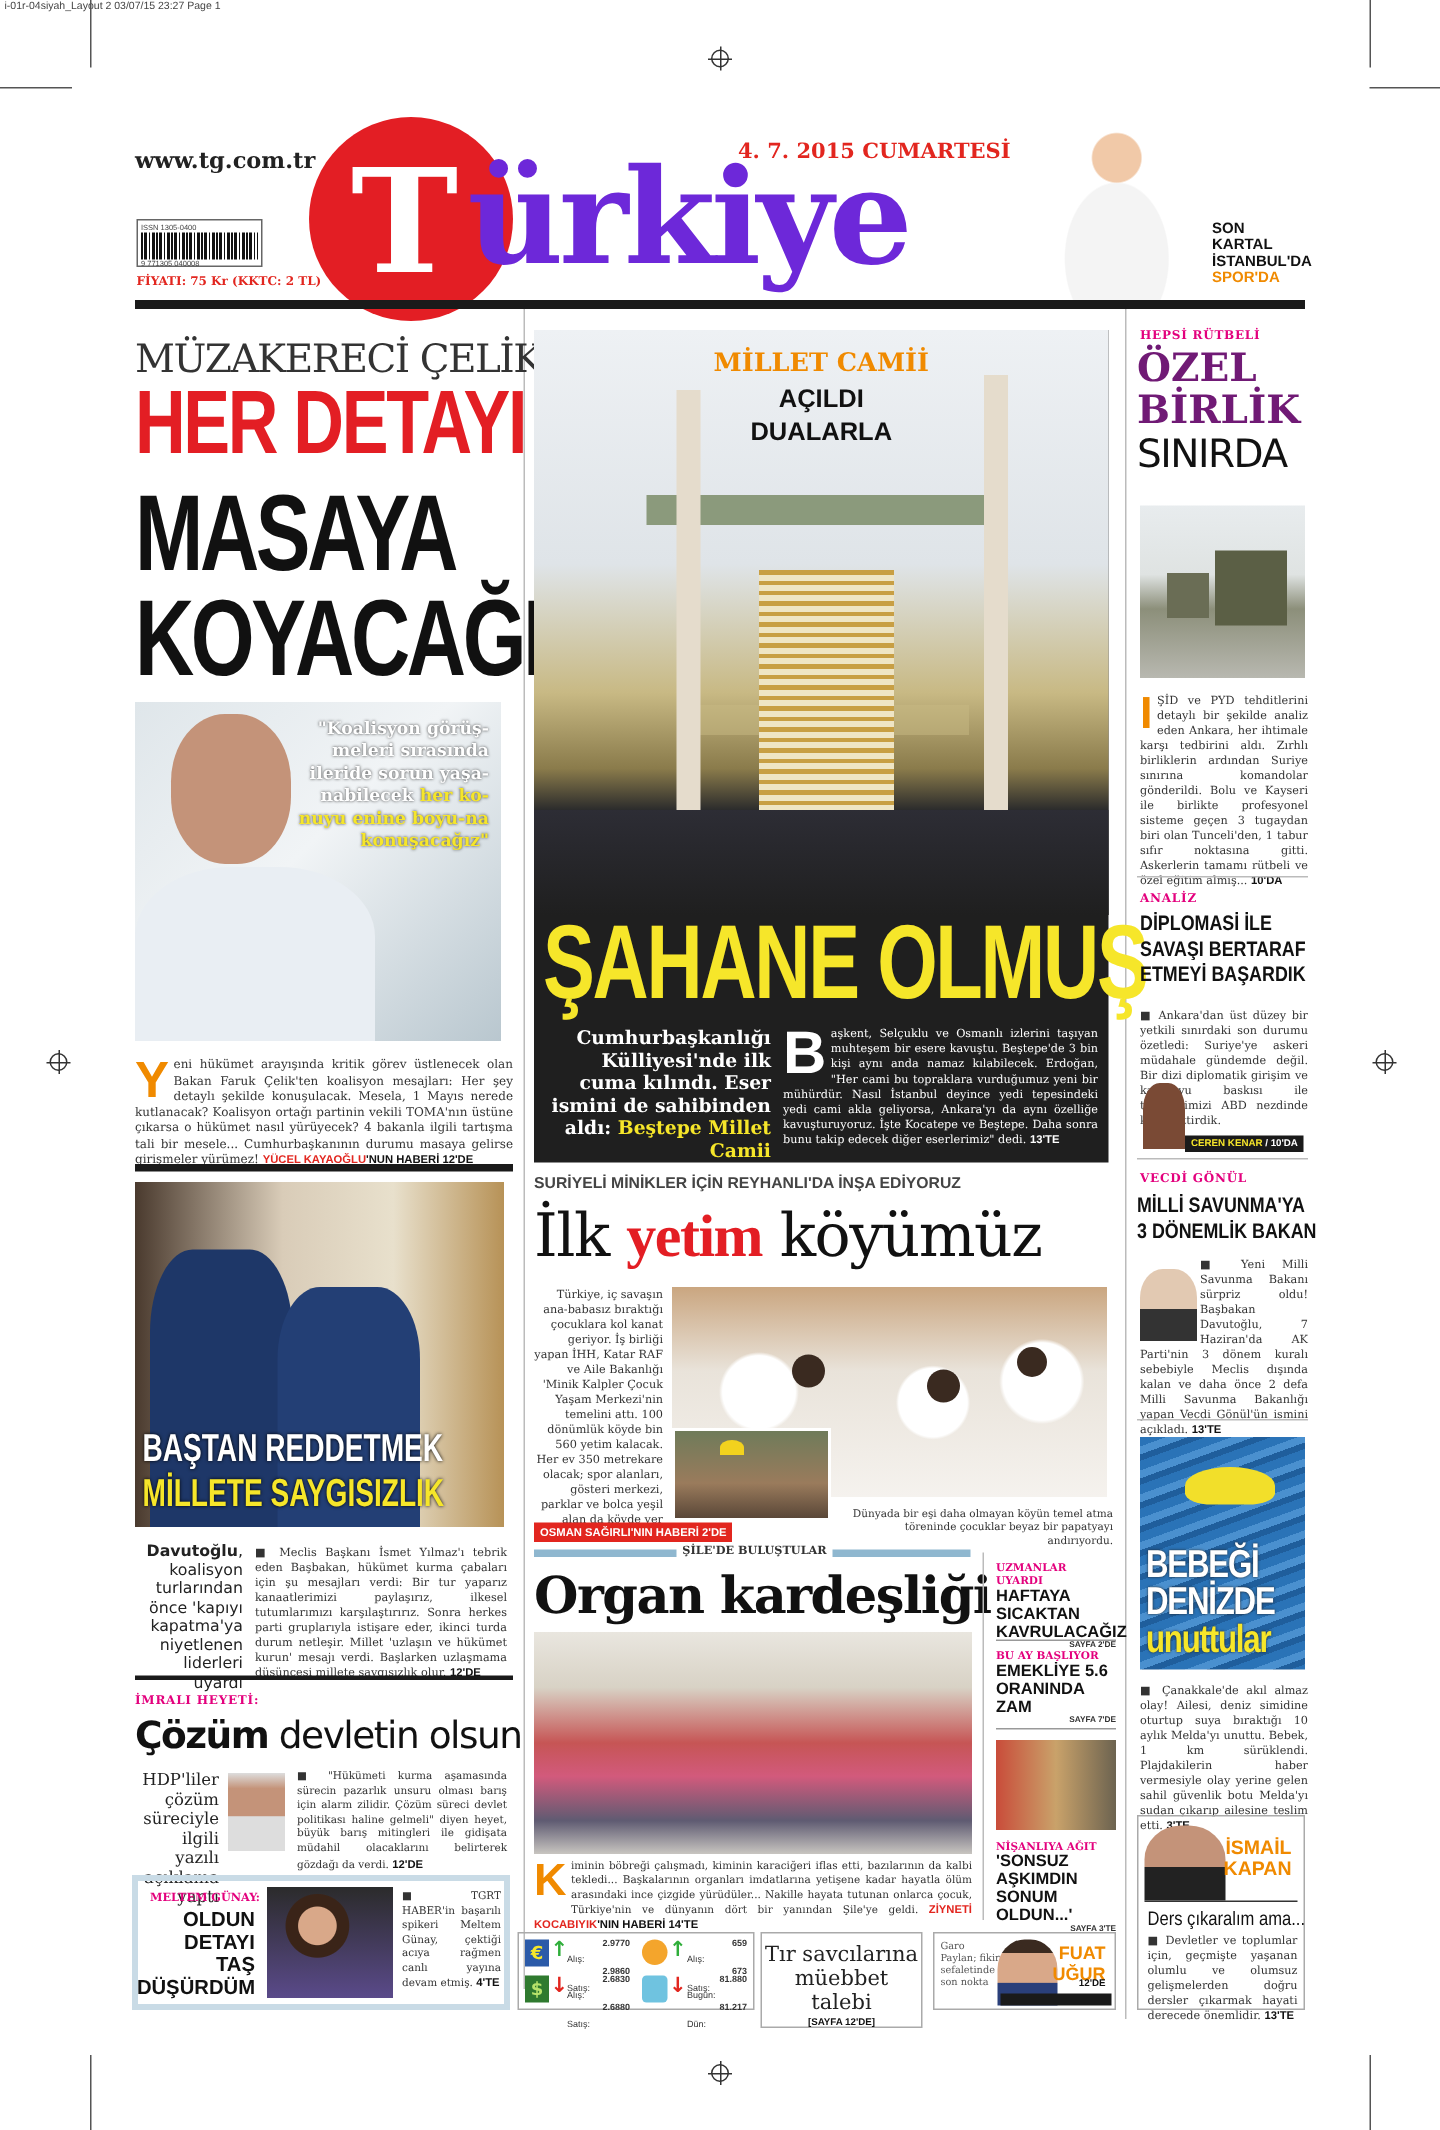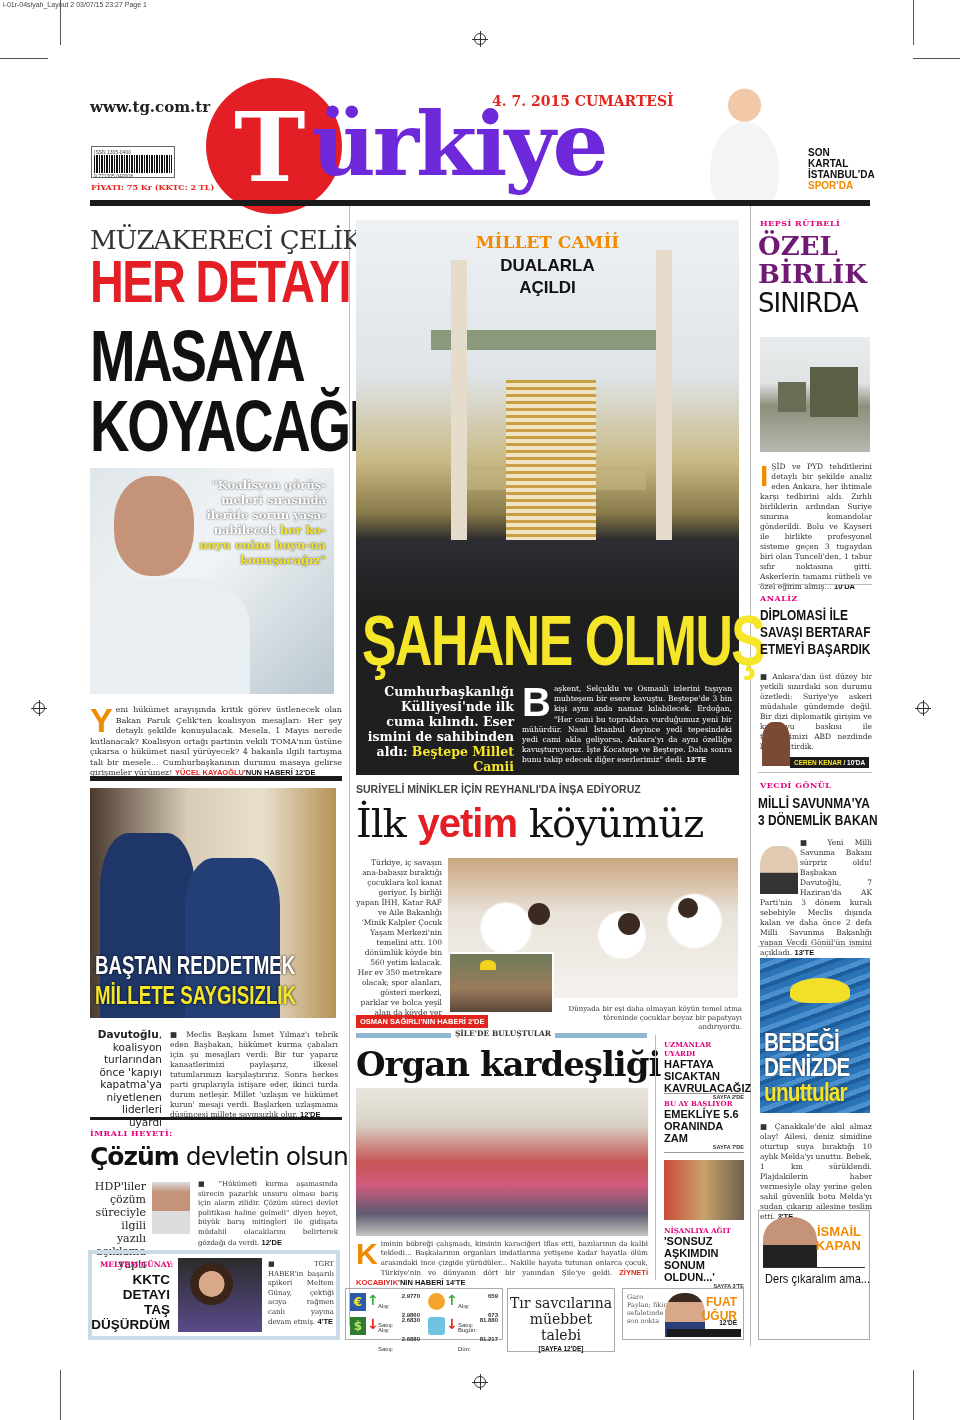--- a/index.html
+++ b/index.html
@@ -48,21 +48,21 @@
 .cb-right .drop{color:#fff;font-size:40px;line-height:36px}
 .cb-right .ref{color:#fff}
 .rk{font:bold 8px "DejaVu Serif",serif;color:#e3007d;letter-spacing:0.5px}
 .rhl{font:bold 26px "DejaVu Serif",serif;color:#701a75;line-height:28px}
 .rhl2{font:26px "DejaVu Sans",sans-serif;color:#111;letter-spacing:-1px}
 .rhead{font:bold 14px "Liberation Sans",sans-serif;color:#111;line-height:17px;transform:scaleX(0.85);transform-origin:left top;white-space:nowrap}
 .body.sm{font-size:7.5px;line-height:10px}
 .tab{background:#1a1a1a;color:#f6e62a;font:bold 6.5px "Liberation Sans",sans-serif;padding:2px 4px}
 .tab span{color:#fff}
 .ilk{left:356px;top:800px;font:40px "DejaVu Serif",serif;color:#111;letter-spacing:-1px;white-space:nowrap}
-.ilk b{color:#e31e24;font-family:Liberation Sans, sans-serif}
+.ilk b{color:#e31e24;font-family:Liberation Serif, serif}
 .osman{background:#e2261f;color:#fff;font:bold 7.5px "Liberation Sans",sans-serif;padding:2px 4px}
 .bluebar{background:#8fb7cf;height:5px}
 .organ{left:356px;top:1044px;font:bold 34px "DejaVu Serif",serif;color:#111;letter-spacing:-1px;white-space:nowrap}
 .sk{font:bold 7px "DejaVu Serif",serif;color:#e3007d}
 .sh{font:bold 11px "Liberation Sans",sans-serif;color:#111;line-height:12px}
 .sf{font:bold 5.5px "Liberation Sans",sans-serif;color:#333;text-align:right}
 .baby-hl{font:bold 26px "Liberation Sans",sans-serif;color:#fff;letter-spacing:-1px;transform:scaleX(0.8);transform-origin:left top;white-space:nowrap;line-height:25px;text-shadow:0 0 2px #222}
 .baby-hl .y{color:#f6e62a}
 .box{border:1px solid #aaa}
 .cz{font:bold 25px "DejaVu Sans",sans-serif;color:#111;letter-spacing:-1px}
@@ -134,22 +134,22 @@
 <div class="abs mosque">
   <div class="abs" style="left:100px;top:250px;width:190px;height:20px;background:#c8b984;opacity:.5"></div>
   <div class="abs" style="left:150px;top:160px;width:90px;height:160px;background:repeating-linear-gradient(#c89f44 0 3px,#efe5c5 3px 7px)"></div>
   <div class="abs" style="left:75px;top:110px;width:230px;height:20px;background:#8b9a7c"></div>
   <div class="abs" style="left:95px;top:40px;width:16px;height:280px;background:#e5dccc"></div>
   <div class="abs" style="left:300px;top:30px;width:16px;height:290px;background:#e5dccc"></div>
   <div class="abs" style="left:0;top:320px;width:383px;height:70px;background:linear-gradient(#2d2d35,#1f1f1f)"></div>
 </div>
 <div class="abs mk1">MİLLET CAMİİ</div>
 <div class="abs mk2">
+    <div>AÇILDI</div>
     <div>DUALARLA</div>
-    <div>AÇILDI</div>
   </div>
 <div class="abs sahane">ŞAHANE OLMUŞ</div>
 <div class="abs cb-left"><span>Cumhurbaşkanlığı Külliyesi'nde ilk cuma kılındı. Eser ismini de sahibinden aldı:</span> <span class="y">Beştepe Millet Camii</span></div>
 <div class="abs cb-right">
   <span class="drop">B</span><span>aşkent, Selçuklu ve Osmanlı izlerini taşıyan muhteşem bir esere kavuştu. Beştepe'de 3 bin kişi aynı anda namaz kılabilecek. Erdoğan, "Her cami bu topraklara vurduğumuz yeni bir mühürdür. Nasıl İstanbul deyince yedi tepesindeki yedi cami akla geliyorsa, Ankara'yı da aynı özelliğe kavuşturuyoruz. İşte Kocatepe ve Beştepe. Daha sonra bunu takip edecek diğer eserlerimiz" dedi.</span> <span class="ref">13'TE</span>
 </div>
 
 <div class="abs rk" style="left:760px;top:218px">HEPSİ RÜTBELİ</div>
 <div class="abs" style="left:758px;top:232px">
   <div class="rhl">ÖZEL</div>
@@ -196,20 +196,21 @@
 <div class="abs body sm" style="left:760px;top:1122px;width:112px">■ <span>Çanakkale'de akıl almaz olay! Ailesi, deniz simidine oturtup suya bıraktığı 10 aylık Melda'yı unuttu. Bebek, 1 km sürüklendi. Plajdakilerin haber vermesiyle olay yerine gelen sahil güvenlik botu Melda'yı sudan çıkarıp ailesine teslim etti.</span> <span class="ref">3'TE</span></div>
 
 <div class="abs box" style="left:758px;top:1210px;width:112px;height:130px">
   <div class="abs" style="left:4px;top:6px;width:54px;height:50px;border-radius:45% 45% 0 0;background:linear-gradient(#c49379 55%,#222 56%)"></div>
   <div class="abs col-name" style="right:8px;top:14px">
       <div>İSMAİL</div>
       <div>KAPAN</div>
     </div>
   <div class="abs hr" style="left:4px;top:56px;width:102px;background:#333"></div>
   <div class="abs" style="left:6px;top:60px;font:13px 'Liberation Sans',sans-serif;color:#111;white-space:nowrap;transform:scaleX(.85);transform-origin:left top">Ders çıkaralım ama...</div>
+  <div class="abs body sm" style="left:6px;top:78px;width:100px">■ <span>Devletler ve toplumlar için, geçmişte yaşanan olumlu ve olumsuz gelişmelerden doğru dersler çıkarmak hayati derecede önemlidir.</span> <span class="ref">13'TE</span></div>
 </div>
 
 <div class="abs photo" style="left:90px;top:788px;width:246px;height:230px;background:linear-gradient(90deg,#4a3a2e 0%,#d9ccb8 40%,#e8e0cc 70%,#b79257 100%)">
   <div class="abs" style="left:10px;top:45px;width:95px;height:185px;background:#1e3768;border-radius:30% 30% 0 0"></div>
   <div class="abs" style="left:95px;top:70px;width:95px;height:160px;background:#233f75;border-radius:30% 30% 0 0"></div>
   <div class="abs" style="left:5px;top:162px;font:bold 26px 'Liberation Sans',sans-serif;color:#fff;white-space:nowrap;transform:scaleX(.72);transform-origin:left top;text-shadow:0 0 3px #000;line-height:30px">
     <div>BAŞTAN REDDETMEK</div>
     <div style="color:#f6e62a">MİLLETE SAYGISIZLIK</div>
   </div>
 </div>
@@ -219,21 +220,21 @@
 
 <div class="abs rk" style="left:90px;top:1128px">İMRALI HEYETİ:</div>
 <div class="abs cz" style="left:90px;top:1142px"><b>Çözüm</b><span> devletin olsun</span></div>
 <div class="abs" style="left:90px;top:1180px;width:56px;font:11px 'DejaVu Serif',serif;line-height:13px;text-align:right;color:#222">HDP'liler çözüm süreciyle ilgili yazılı açıklama yaptı</div>
 <div class="abs" style="left:152px;top:1182px;width:38px;height:52px;background:linear-gradient(#ddd 0,#c49379 20%,#c49379 55%,#ddd 56%)"></div>
 <div class="abs body sm" style="left:198px;top:1180px;width:140px;font-size:7px;line-height:9.6px">■ <span>"Hükümeti kurma aşamasında sürecin pazarlık unsuru olması barış için alarm zilidir. Çözüm süreci devlet politikası haline gelmeli" diyen heyet, büyük barış mitingleri ile gidişata müdahil olacaklarını belirterek gözdağı da verdi.</span> <span class="ref">12'DE</span></div>
 
 <div class="abs meltem" style="left:88px;top:1250px;width:252px;height:90px">
   <div class="abs mk" style="left:8px;top:6px">MELTEM GÜNAY:</div>
   <div class="abs mh" style="right:166px;top:18px">
-    <div>KKTC</div>
+    <div>OLDUN</div>
       <div>DETAYI</div>
       <div>TAŞ</div>
       <div>DÜŞÜRDÜM</div>
   </div>
   <div class="abs" style="left:86px;top:4px;width:84px;height:74px;background:radial-gradient(circle at 40% 35%,#d9a889 0 18%,#3a2418 19% 30%,transparent 31%),linear-gradient(#2b2b2b,#5a4a8a)"></div>
   <div class="abs body sm" style="left:176px;top:6px;width:66px;font-size:7px;line-height:9.5px">■ <span>TGRT HABER'in başarılı spikeri Meltem Günay, çektiği acıya rağmen canlı yayına devam etmiş.</span> <span class="ref">4'TE</span></div>
 </div>
 
 <div class="abs" style="left:356px;top:783px;font:bold 10.5px 'Liberation Sans',sans-serif;color:#444;white-space:nowrap">SURİYELİ MİNİKLER İÇİN REYHANLI'DA İNŞA EDİYORUZ</div>
 <div class="abs ilk"><span>İlk </span><b>yetim</b><span> köyümüz</span></div>

